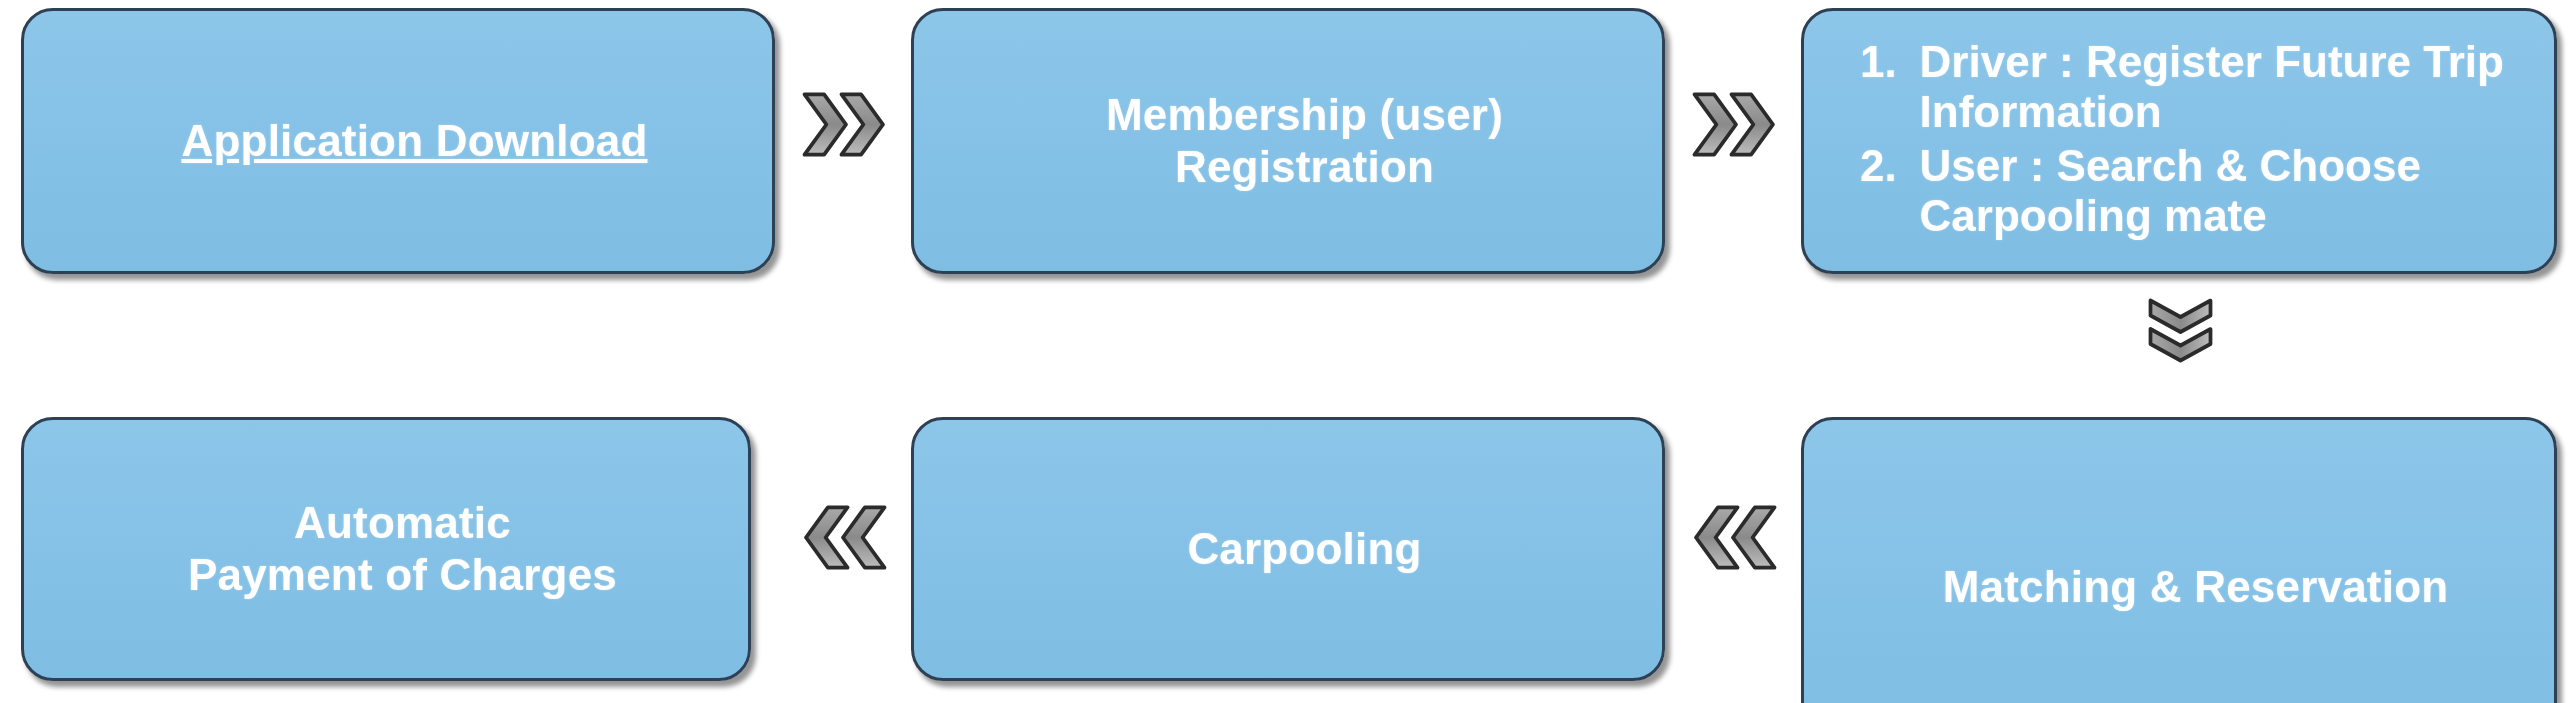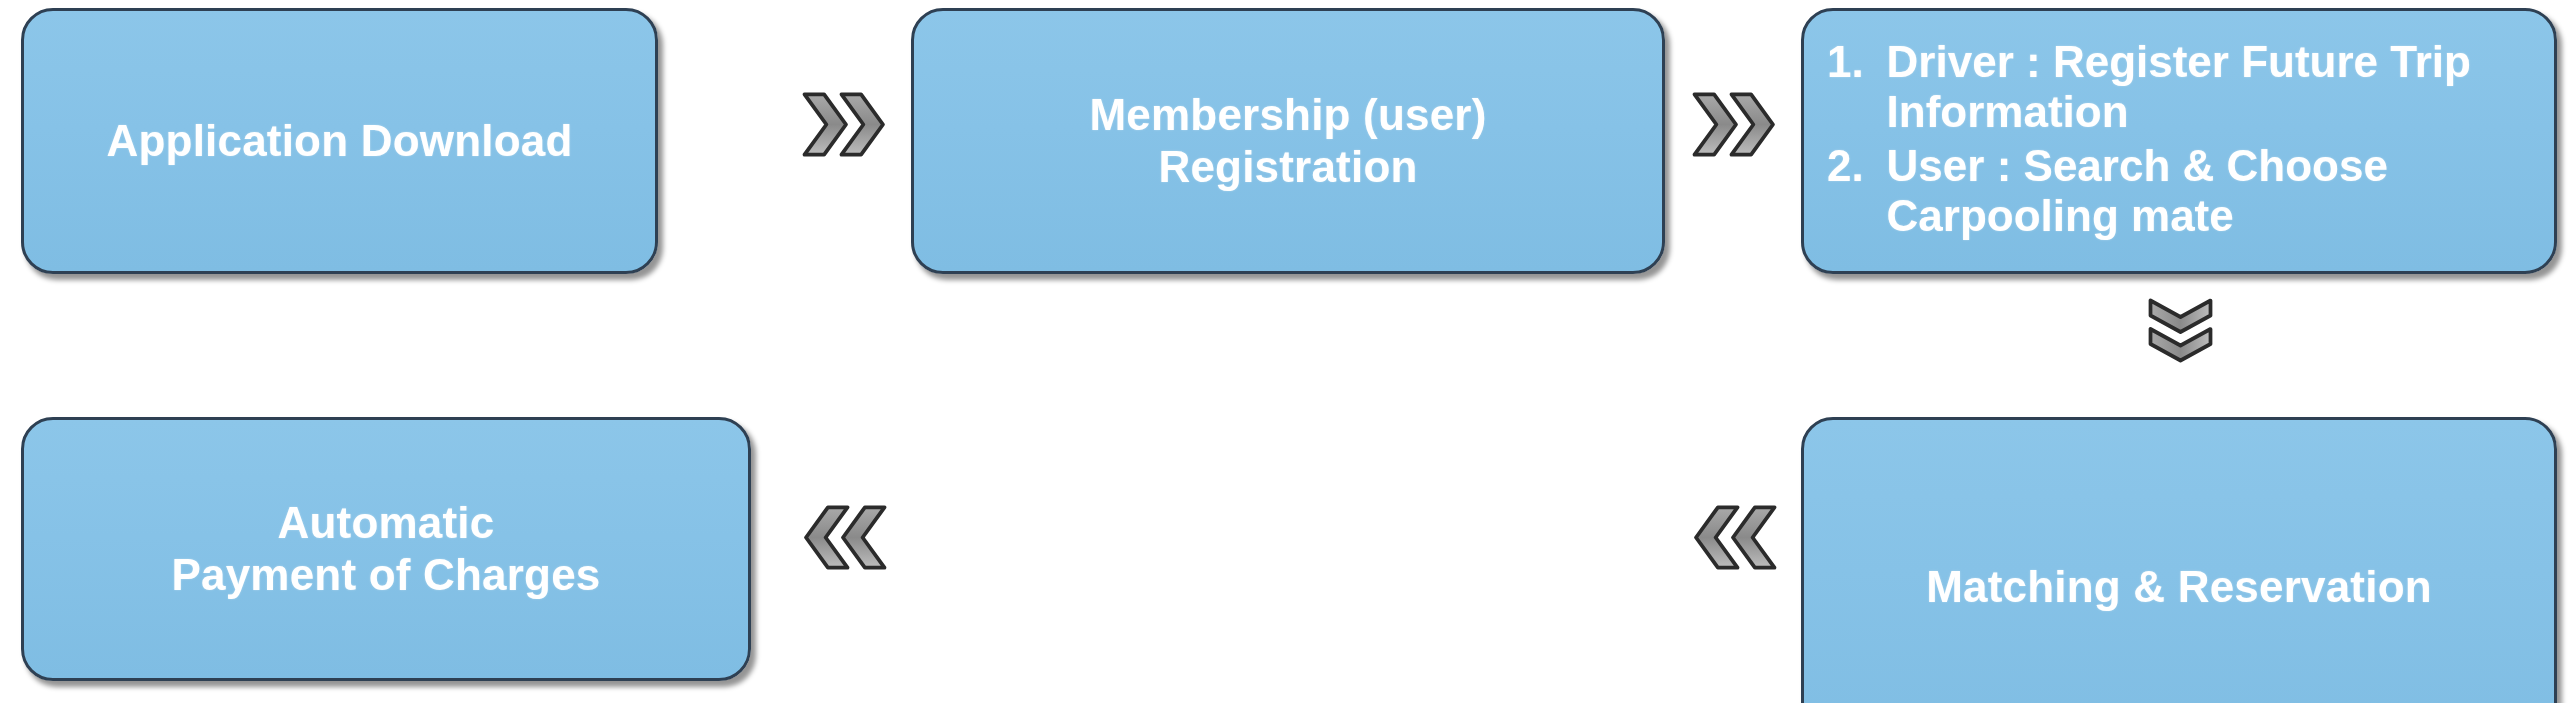--- a/index.html
+++ b/index.html
@@ -26,20 +26,21 @@
     background: linear-gradient(180deg, #8CC6E9 0%, #86C2E7 45%, #7FBDE3 100%);
     border: 3.8px solid #2E4053;
     border-radius: 32px;
     box-shadow: 4.5px 5.3px 5.3px rgba(0, 0, 0, 0.42);
     display: flex;
     align-items: center;
     justify-content: center;
     color: #ffffff;
     font-weight: bold;
     text-shadow: 0 0 2.3px rgba(255,255,255,0.35);
+    padding-left: 33px;
   }
 
   .node .label {
     text-align: center;
     line-height: 1.18;
     font-size: 44px;
     letter-spacing: 0.2px;
     padding: 0 19.6px;
     white-space: pre-line;
   }
@@ -69,21 +70,21 @@
   }
 
   
   .chev {
     position: absolute;
     display: block;
   }
   .chev svg { display: block; overflow: visible; }
 
   
-  #node-app-download   { left: 21px;   top: 7.5px;  width: 637px; height: 266px; }
+  #node-app-download   { left: 21px;   top: 7.5px;  width: 754px; height: 266px; text-decoration: underline; }
   #node-membership     { left: 911px; top: 7.5px;  width: 754px; height: 266px; align-items: center; }
   #node-trip-steps     { left: 1801px; top: 7.5px;  width: 756px; height: 266px; }
 
   #node-auto-payment   { left: 21px;   top: 417px; width: 730px; height: 264px; }
   #node-carpooling     { left: 911px; top: 417px; width: 754px; height: 264px; }
   #node-matching       { left: 1801px; top: 417px; width: 756px; height: 340px; }
 
   
   #chev-right-1 { left: 803px; top: 92px; width: 83px; height: 65px; }
   #chev-right-2 { left: 1693px; top: 92px; width: 83px; height: 65px; }
@@ -166,20 +167,23 @@
           <stop offset="0%" stop-color="#A9A9A9"></stop>
           <stop offset="50%" stop-color="#8A8A8A"></stop>
           <stop offset="100%" stop-color="#BDBDBD"></stop>
         </linearGradient>
       </defs>
       <path d="M108,3 L82,3 L53,43 L82,83 L108,83 L79,43 Z" fill="url(#gradL1)" stroke="#2B2B2B" stroke-width="5" stroke-linejoin="round"></path>
       <path d="M59,3 L33,3 L4,43 L33,83 L59,83 L30,43 Z" fill="url(#gradL1)" stroke="#2B2B2B" stroke-width="5" stroke-linejoin="round"></path>
     </svg>
   </div>
 
+  <div class="node" id="node-carpooling">
+    <div class="label">Carpooling</div>
+  </div>
 
   <div class="chev" id="chev-left-2">
     <svg viewBox="0 0 110 86" width="83" height="65" aria-hidden="true">
       <defs>
         <linearGradient id="gradL2" x1="0" y1="0" x2="0" y2="1">
           <stop offset="0%" stop-color="#A9A9A9"></stop>
           <stop offset="50%" stop-color="#8A8A8A"></stop>
           <stop offset="100%" stop-color="#BDBDBD"></stop>
         </linearGradient>
       </defs>

